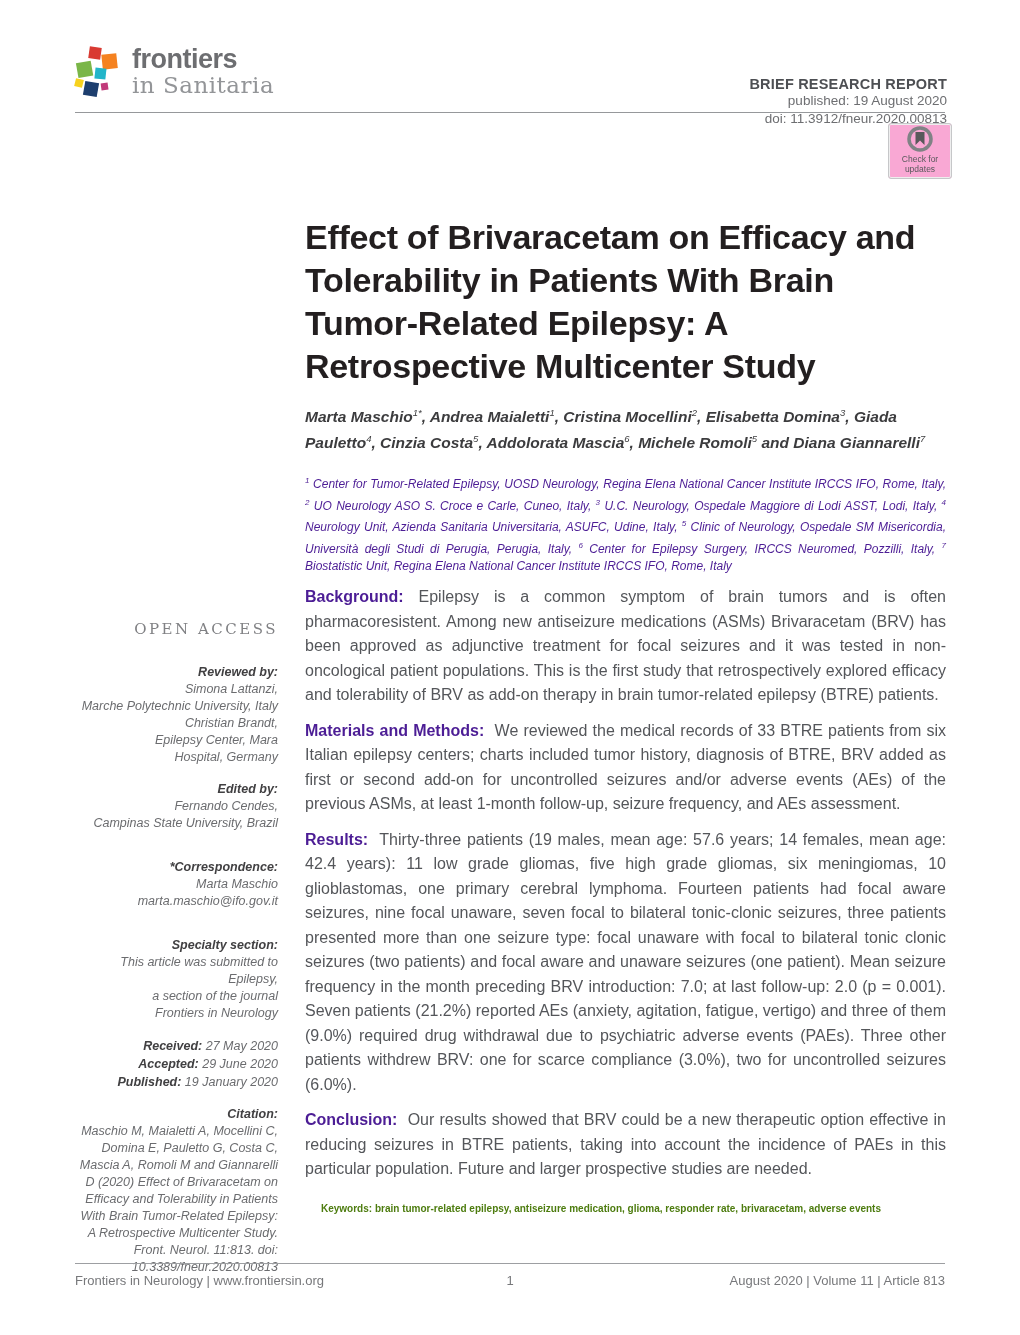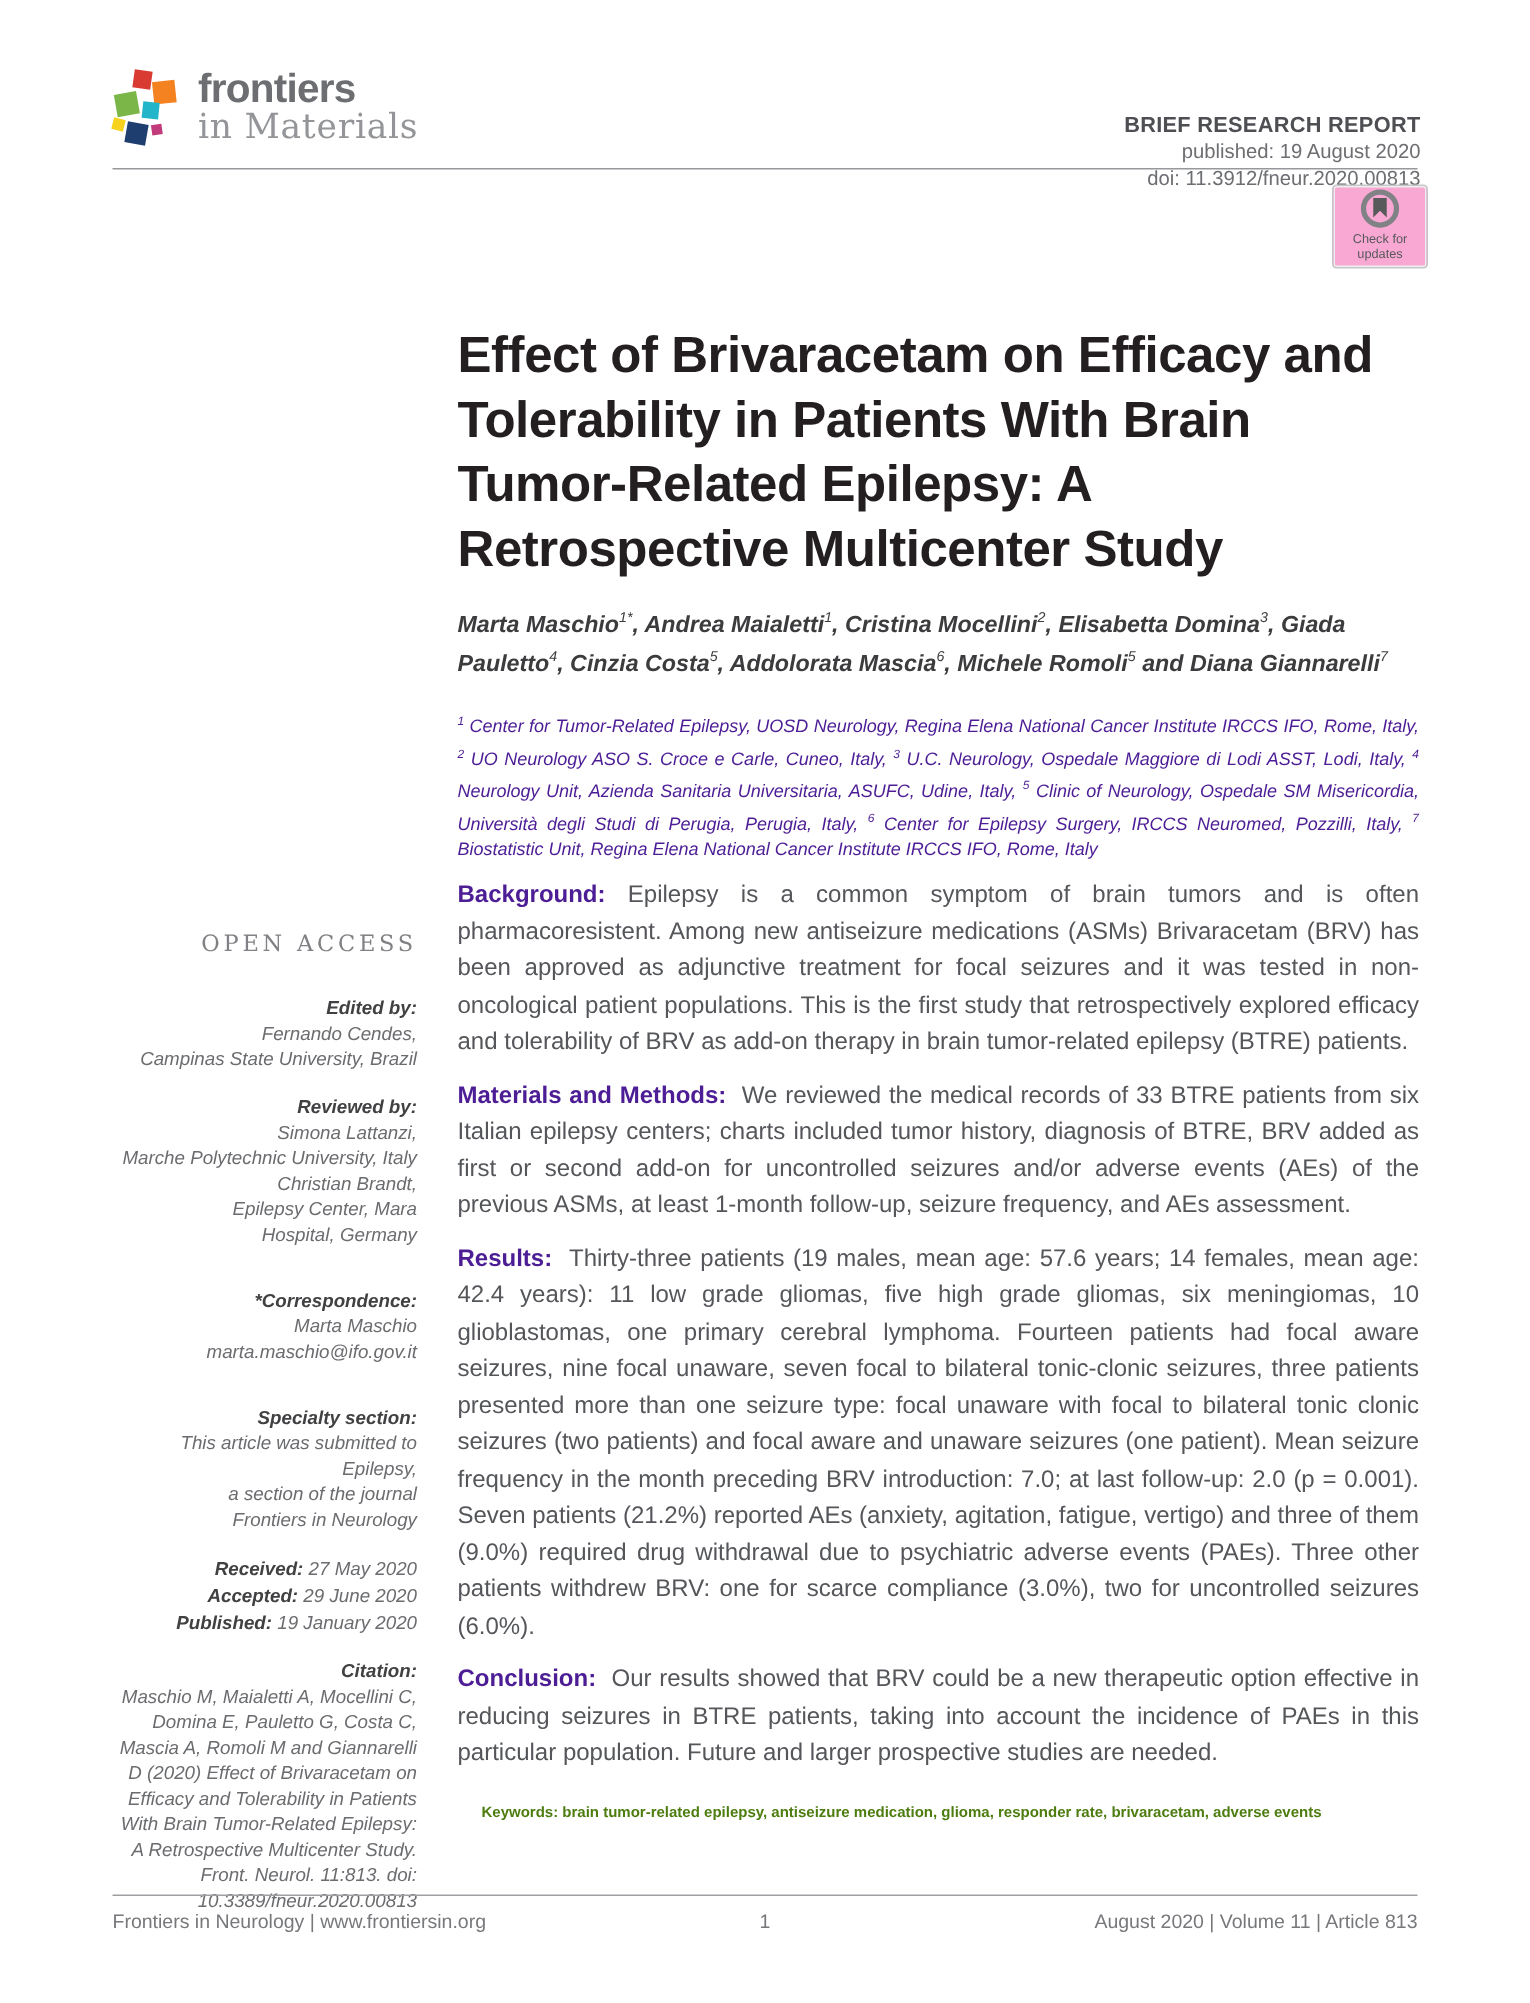--- a/index.html
+++ b/index.html
@@ -60,21 +60,21 @@
     <rect x="15" y="1" width="12" height="12" fill="#d93a32" transform="rotate(8 21 7)"></rect>
     <rect x="28" y="8" width="15" height="15" fill="#f58220" transform="rotate(-6 35 15)"></rect>
     <rect x="3" y="16" width="15" height="15" fill="#7ab648" transform="rotate(-10 10 23)"></rect>
     <rect x="21" y="22" width="11" height="11" fill="#22b5c9" transform="rotate(6 26 27)"></rect>
     <rect x="1" y="33" width="8" height="8" fill="#f7d21e" transform="rotate(14 5 37)"></rect>
     <rect x="10" y="36" width="14" height="14" fill="#1d3e6e" transform="rotate(10 17 43)"></rect>
     <rect x="27" y="37" width="7" height="7" fill="#c13a7a" transform="rotate(-8 30 40)"></rect>
   </svg>
   <div>
     <div class="logo-word">frontiers</div>
-    <div class="logo-sub">in Materials</div>
+    <div class="logo-sub">in Sanitaria</div>
   </div>
 </div>
 
 <div class="header-right">
   <div class="article-type">BRIEF RESEARCH REPORT</div>
   <div class="pub-line">published: 19 August 2020</div>
   <div class="doi-line">doi: 11.3912/fneur.2020.00813</div>
 </div>
 
 <div class="header-rule"></div>
@@ -105,32 +105,32 @@
   <p class="abs-p"><span class="abs-label">Materials and Methods:</span>&nbsp; <span>We reviewed the medical records of 33 BTRE patients from six Italian epilepsy centers; charts included tumor history, diagnosis of BTRE, BRV added as first or second add-on for uncontrolled seizures and/or adverse events (AEs) of the previous ASMs, at least 1-month follow-up, seizure frequency, and AEs assessment.</span></p>
   <p class="abs-p"><span class="abs-label">Results:</span>&nbsp; <span>Thirty-three patients (19 males, mean age: 57.6 years; 14 females, mean age: 42.4 years): 11 low grade gliomas, five high grade gliomas, six meningiomas, 10 glioblastomas, one primary cerebral lymphoma. Fourteen patients had focal aware seizures, nine focal unaware, seven focal to bilateral tonic-clonic seizures, three patients presented more than one seizure type: focal unaware with focal to bilateral tonic clonic seizures (two patients) and focal aware and unaware seizures (one patient). Mean seizure frequency in the month preceding BRV introduction: 7.0; at last follow-up: 2.0 (p = 0.001). Seven patients (21.2%) reported AEs (anxiety, agitation, fatigue, vertigo) and three of them (9.0%) required drug withdrawal due to psychiatric adverse events (PAEs). Three other patients withdrew BRV: one for scarce compliance (3.0%), two for uncontrolled seizures (6.0%).</span></p>
   <p class="abs-p"><span class="abs-label">Conclusion:</span>&nbsp; <span>Our results showed that BRV could be a new therapeutic option effective in reducing seizures in BTRE patients, taking into account the incidence of PAEs in this particular population. Future and larger prospective studies are needed.</span></p>
   <p class="keywords">Keywords: brain tumor-related epilepsy, antiseizure medication, glioma, responder rate, brivaracetam, adverse events</p>
 </div>
 
 <div class="sidebar">
   <div class="open-access">OPEN ACCESS</div>
 
   <div class="sb-block">
-    <div class="sb-label">Edited by:</div>
-    <div class="sb-line">Fernando Cendes,</div>
-    <div class="sb-line">Campinas State University, Brazil</div>
-  </div>
-
-  <div class="sb-block">
     <div class="sb-label">Reviewed by:</div>
     <div class="sb-line">Simona Lattanzi,</div>
     <div class="sb-line">Marche Polytechnic University, Italy</div>
     <div class="sb-line">Christian Brandt,</div>
     <div class="sb-line">Epilepsy Center, Mara</div>
     <div class="sb-line">Hospital, Germany</div>
+  </div>
+
+  <div class="sb-block">
+    <div class="sb-label">Edited by:</div>
+    <div class="sb-line">Fernando Cendes,</div>
+    <div class="sb-line">Campinas State University, Brazil</div>
   </div>
 
   <div class="sb-gap"></div>
 
   <div class="sb-block">
     <div class="sb-label">*Correspondence:</div>
     <div class="sb-line">Marta Maschio</div>
     <div class="sb-line">marta.maschio@ifo.gov.it</div>
   </div>
 

